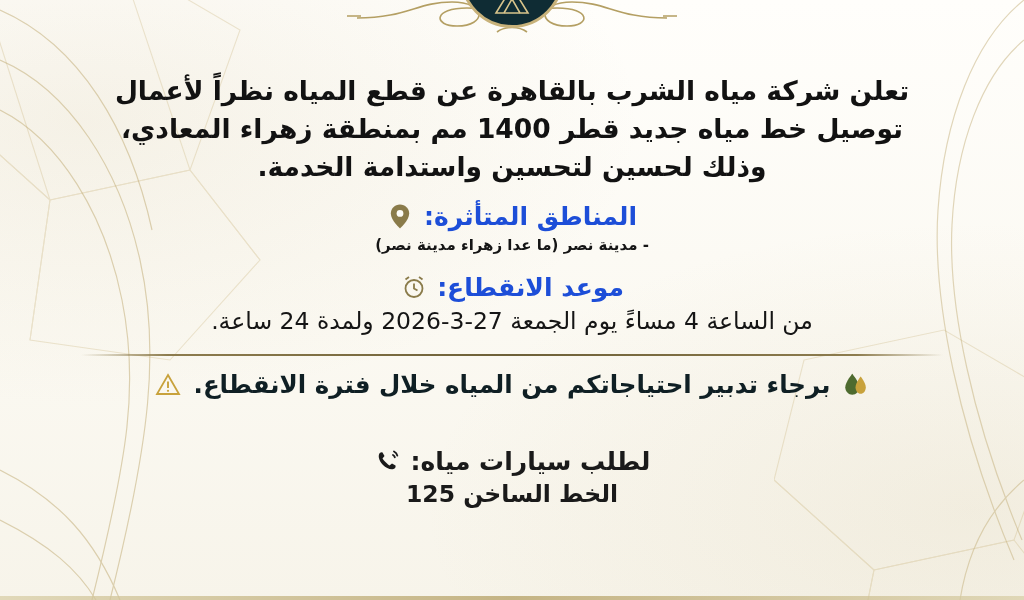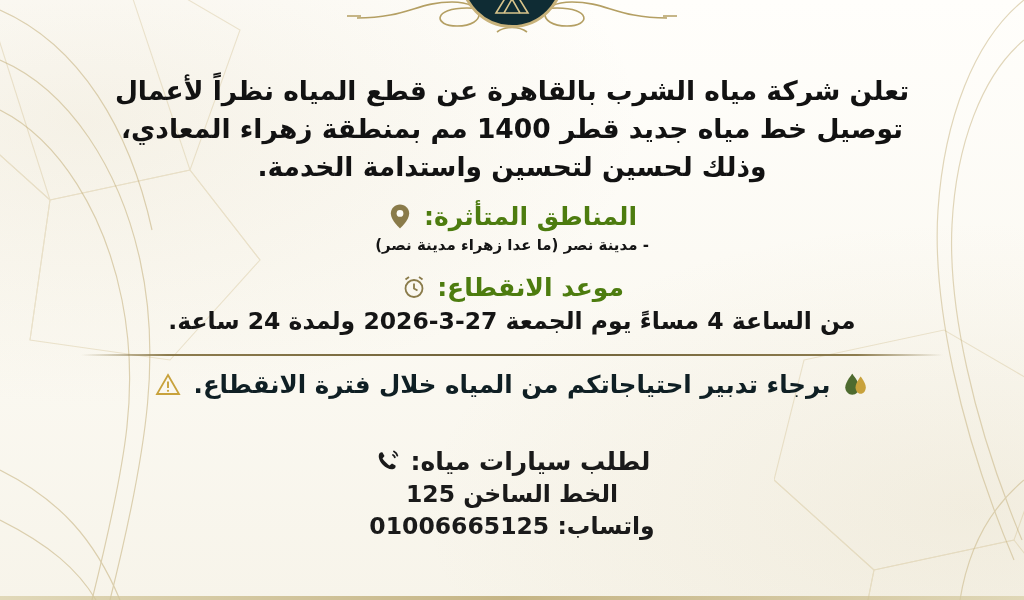--- a/index.html
+++ b/index.html
@@ -105,42 +105,42 @@
   .section {
     margin-top: 16px;
   }
   .section-head {
     display: flex;
     align-items: center;
     justify-content: center;
     gap: 10px;
     font-size: 25px;
     font-weight: bold;
-    color: #4d7c0f;
+    color: #1d4ed8;
   }
   .section-head .ico {
     display: inline-flex;
     align-items: center;
     justify-content: center;
     width: 27px;
     height: 27px;
   }
   .bullets {
     margin-top: 4px;
     font-size: 15px;
     font-weight: bold;
     line-height: 1.42;
     color: #151515;
   }
   .bullets div { white-space: nowrap; }
 
   .timing-lines {
     margin-top: 3px;
     font-size: 23.5px;
-    font-weight: bold;
+    font-weight: normal;
     line-height: 1.4;
     color: #151515;
   }
 
   .divider {
     margin: 16px auto 0 auto;
     width: 862px;
     height: 2px;
     background: linear-gradient(90deg, rgba(170,150,100,0) 0%, #8d7c4e 10%, #6d6038 50%, #8d7c4e 90%, rgba(170,150,100,0) 100%);
   }
@@ -302,19 +302,18 @@
       <span class="ico" style="width:27px;height:27px;display:inline-flex;align-items:center;justify-content:center;">
         <svg width="26" height="26" viewBox="0 0 26 26" fill="none" stroke="#1a1a1a" stroke-width="1.9" stroke-linecap="round">
           <path d="M8.5 4.5 C 7 4, 5.5 5, 5 6.5 C 4 9.5, 6 14, 9 17 C 12 20, 16.5 22, 19.5 21 C 21 20.5, 22 19, 21.5 17.5 L 18 15.5 L 15.5 17.5 C 13.8 16.5, 9.5 12.2, 8.5 10.5 L 10.5 8 Z" fill="#1a1a1a" stroke="none"></path>
           <path d="M20 3.5 C 22 4.5, 23 6, 23.3 7.6"></path>
           <path d="M19 7 C 20 7.5, 20.6 8.3, 20.8 9.2"></path>
         </svg>
       </span>
     </div>
     <div class="contact-lines">
       <div>الخط الساخن 125</div>
-      <div>واتساب: 01006665125</div>
     </div>
   </div>
 
 </div>
 
 <div class="footer-bar"></div>
 
 </body></html>

